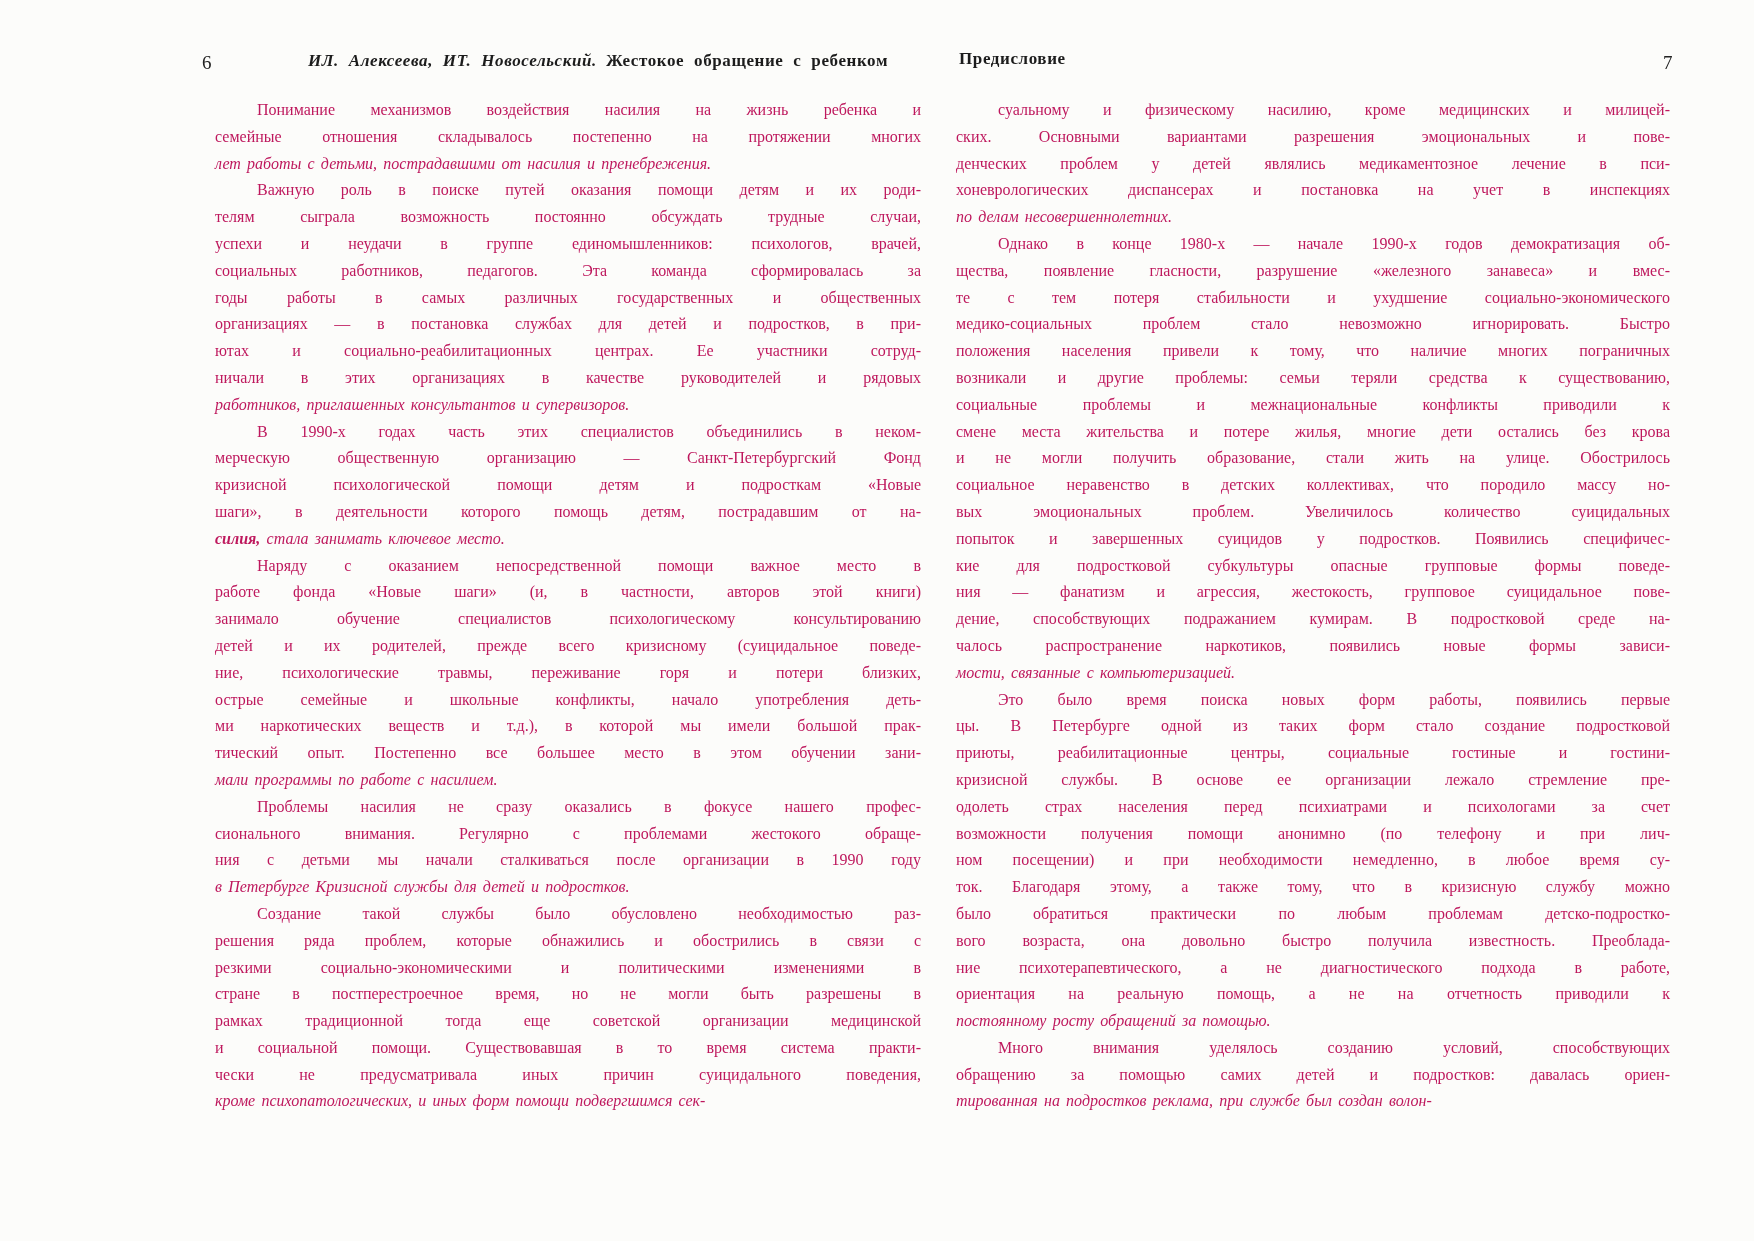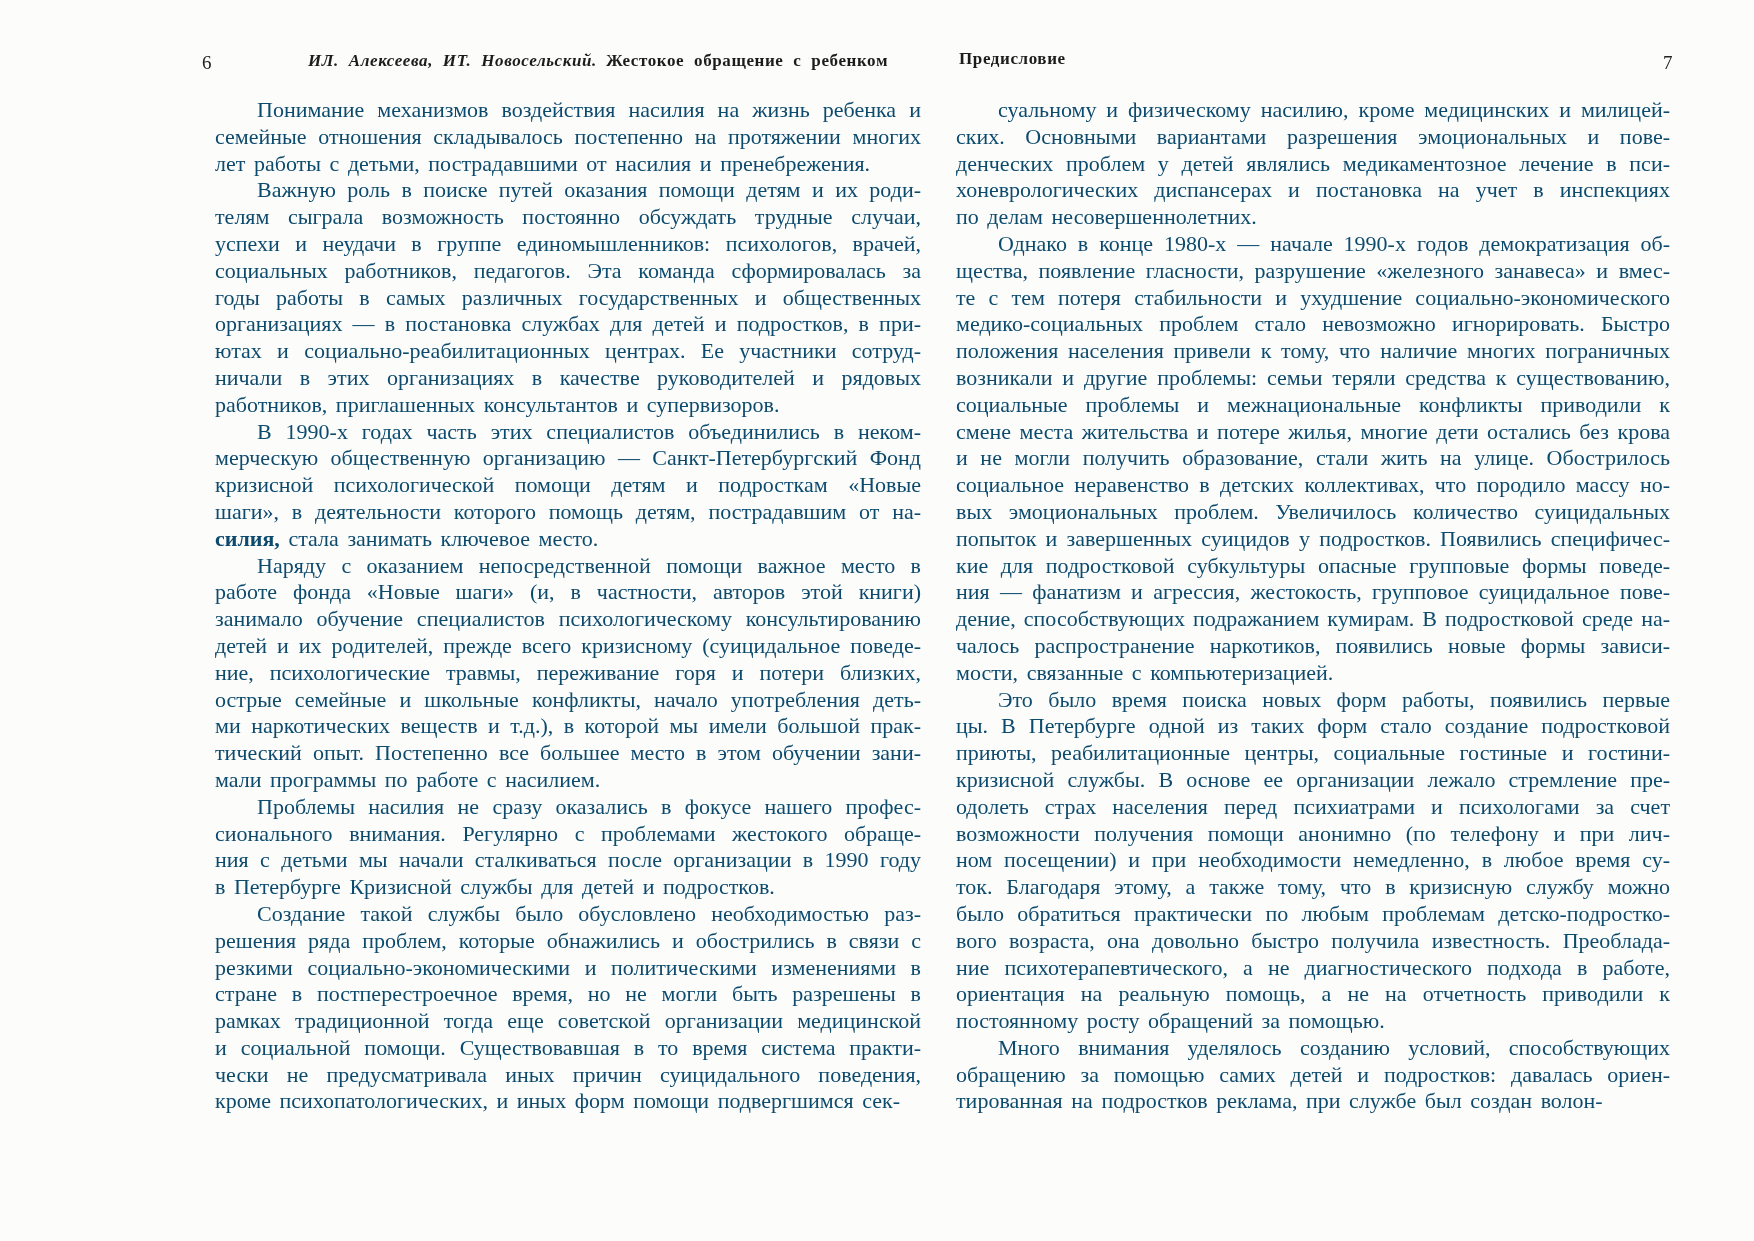--- a/index.html
+++ b/index.html
@@ -27,34 +27,35 @@
     word-spacing:5px;
     white-space:nowrap;
     color:#1c1c1c;
   }
   .running-head.rh-left{left:277px;top:51px;margin-left:31px;}
   .running-head.rh-right{left:959px;top:49px;}
   .rh-authors{font-style:italic;margin-right:9px;}
   .page-body{
     position:absolute;
     top:97px;
-    font-size:22px;
-    color:#0c4a6e;
+    font-size:16px;
+    color:#be185d;
   }
   .page-body.pb-left{left:215px;width:706px;}
   .page-body.pb-right{left:956px;width:714px;}
   .line{
     line-height:26.8px;
     text-align:justify;
     text-align-last:justify;
   }
   .line.last{
     text-align:right;
     text-align-last:left;
     word-spacing:0.14em;
+    font-style:italic;
   }
   .line.first{text-indent:42px;}
   .b{font-weight:bold;}
 </style>
 </head>
 <body>
 
 <div class="spread">
 
   <span class="pagenum pn-left">6</span>

